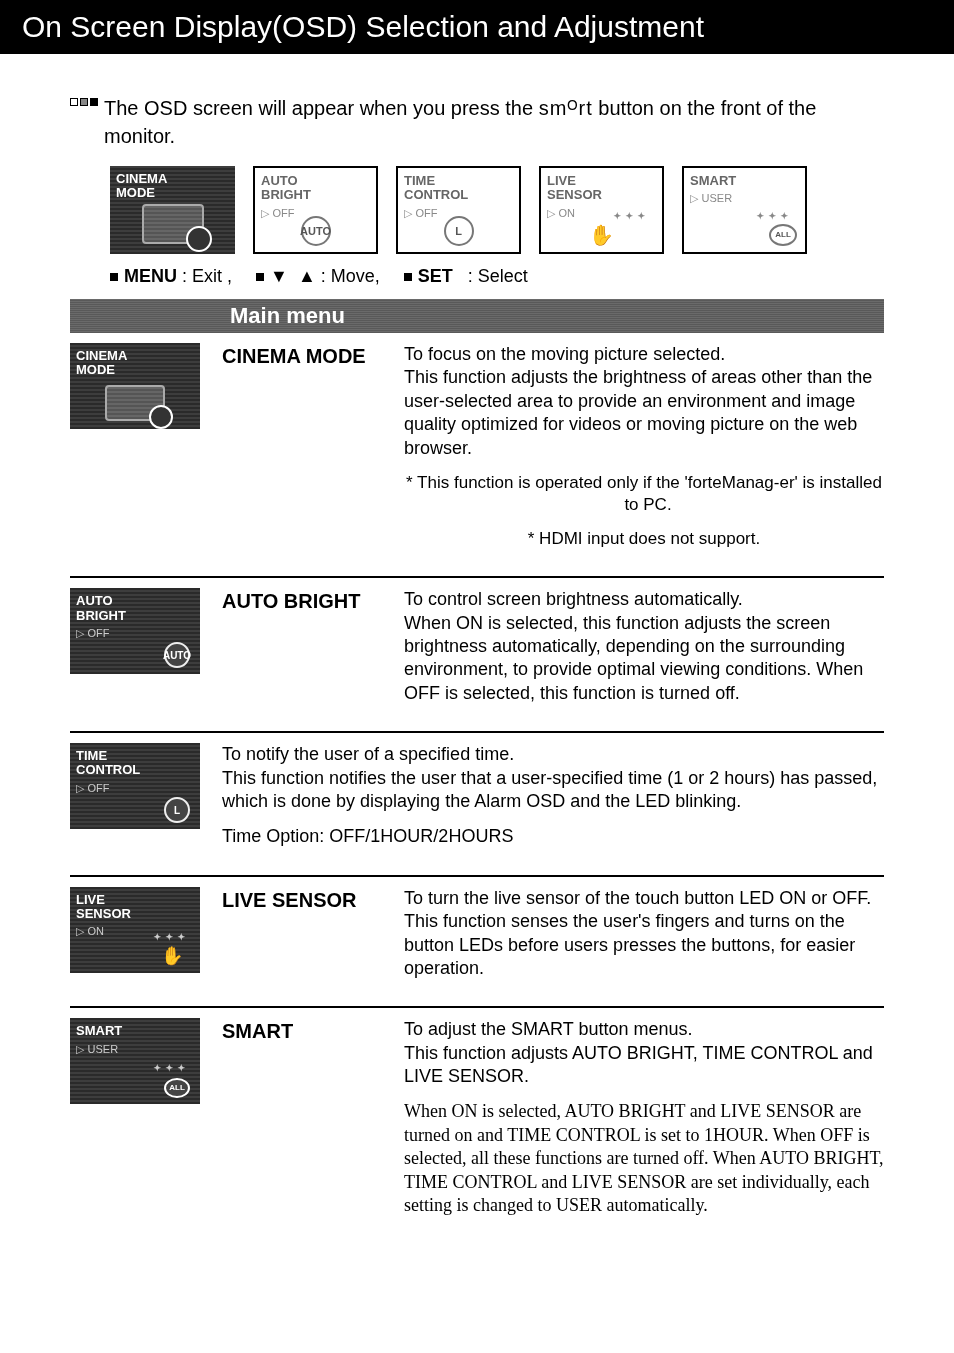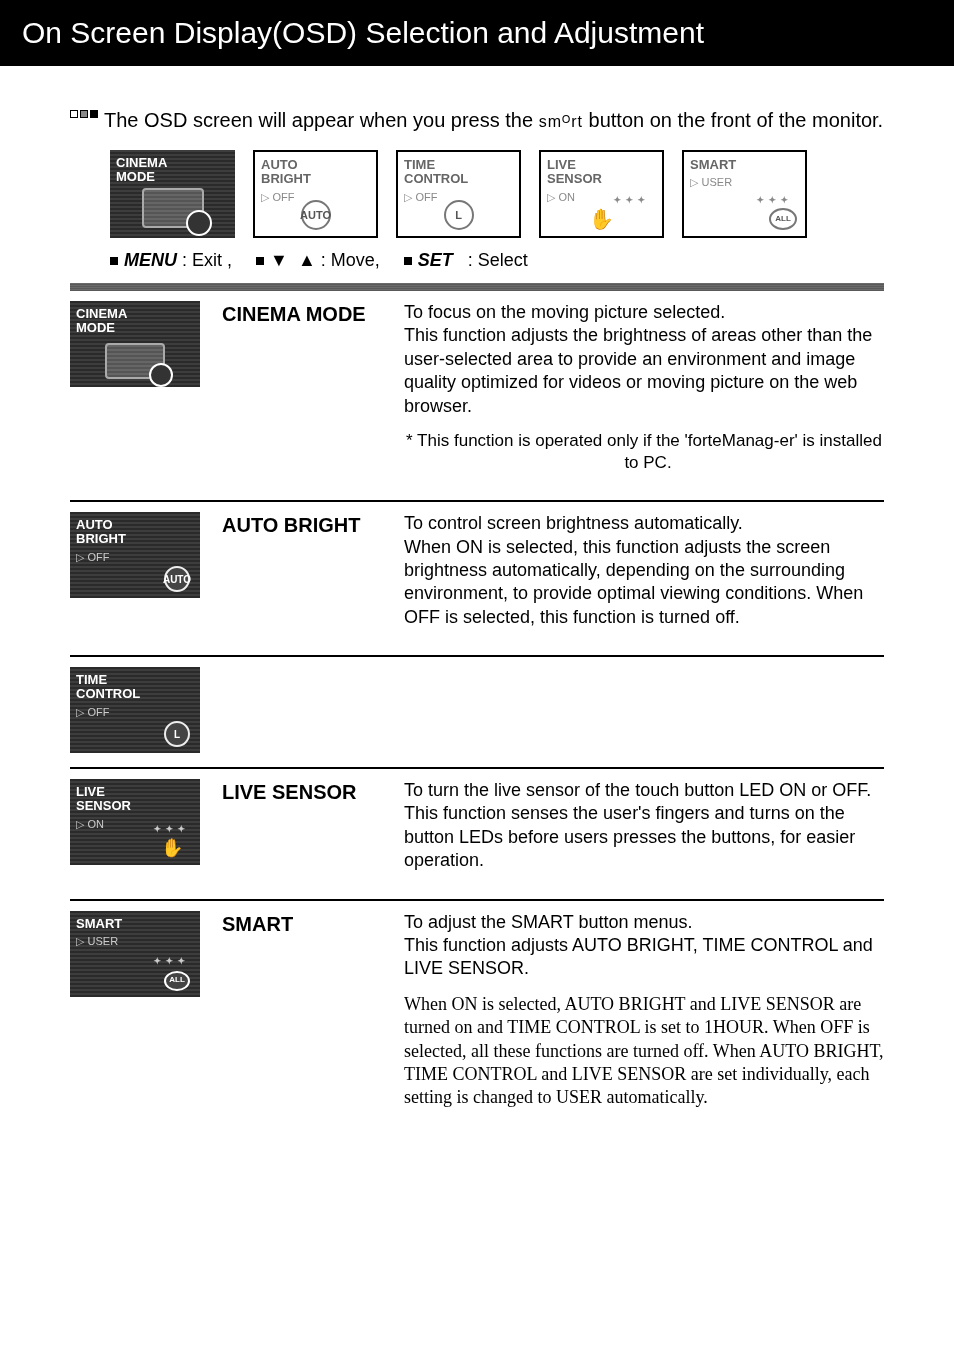--- a/index.html
+++ b/index.html
@@ -6,21 +6,21 @@
   body {
     font-family: Arial, Helvetica, sans-serif;
     width: 954px;
     background: #fff;
     color: #000;
   }
   .black-bar {
     background: #000;
     color: #fff;
     font-size: 30px;
-    padding: 16px 22px;
+    padding: 10px 22px;
     font-weight: 400;
   }
   .content {
     padding: 40px 70px 20px 70px;
   }
   .intro-row {
     display: flex;
     align-items: flex-start;
     margin-bottom: 16px;
     font-size: 20px;
@@ -34,21 +34,21 @@
   .small-box {
     width: 8px; height: 8px;
     border: 1px solid #000;
     background: #fff;
   }
   .small-box.grey { background: #888; }
   .small-box.dark { background: #000; }
   .intro-text { line-height: 1.4; }
   .smart-word {
     font-family: Arial, sans-serif;
-    font-size: 16px;
+    font-size: 20px;
     letter-spacing: 1px;
   }
   .thumb-row {
     display: flex;
     gap: 18px;
     margin: 6px 0 12px 40px;
   }
   .thumb-card {
     width: 125px;
     height: 88px;
@@ -132,21 +132,21 @@
     letter-spacing: 1px;
   }
   .nav-hints {
     margin-left: 40px;
     font-size: 18px;
     display: flex;
     gap: 24px;
     align-items: center;
   }
   .nav-hints .sq { display:inline-block; width:8px; height:8px; background:#000; margin-right:6px; vertical-align:middle;}
-  .nav-hints b { font-weight: bold; font-style: italic; }
+  .nav-hints b { font-weight: bold; }
 
   .header-row {
     margin-top: 12px;
     display: flex;
     background: repeating-linear-gradient(0deg,#595959 0 1px,#6a6a6a 1px 2px);
     color: #fff;
     font-size: 22px;
     font-weight: bold;
   }
   .header-row > div { padding: 4px 0; }
@@ -273,36 +273,38 @@
     </div>
 
   <div class="nav-hints">
     <span><span class="sq"></span><b>MENU</b> <span>: Exit ,</span></span>
     <span><span class="sq"></span><span>▼</span>&nbsp;&nbsp;<span>▲</span> <span>: Move,</span></span>
     <span><span class="sq"></span><b>SET</b>&nbsp;&nbsp;&nbsp;<span>: Select</span></span>
   </div>
 
   <div class="header-row">
     <div class="col-icon"></div>
+    <div class="col-menu">Main menu</div>
   </div>
 
   <div class="menu-table" id="menu-table">
       <div class="menu-row">
         <div class="icon-cell">
           <div class="icon-card">
             <div>CINEMA</div>
             <div>MODE</div>
             <div class="mini-screen"></div>
           </div>
         </div>
         <div class="menu-cell">CINEMA MODE</div>
         <div class="desc-cell">
           <p style="white-space: pre-line;">To focus on the moving picture selected.
 This function adjusts the brightness of areas other than the user-selected area to provide an environment and image quality optimized for videos or moving picture on the web browser.</p>
           <p class="note" style="text-indent: -8px; padding-left: 8px;">* This function is operated only if the 'forteManag-er' is installed to PC.</p>
+          <p class="note" style="text-indent: -8px; padding-left: 8px;">* HDMI input does not support.</p>
         </div>
       </div>
       <div class="menu-row">
         <div class="icon-cell">
           <div class="icon-card">
             <div>AUTO</div>
             <div>BRIGHT</div>
             <div class="sub">▷ OFF</div>
             <div class="circ">AUTO</div>
           </div>
@@ -314,20 +316,25 @@
         </div>
       </div>
       <div class="menu-row">
         <div class="icon-cell">
           <div class="icon-card">
             <div>TIME</div>
             <div>CONTROL</div>
             <div class="sub">▷ OFF</div>
             <div class="circ">L</div>
           </div>
+        </div>
+        <div class="desc-cell">
+          <p style="white-space: pre-line;">To notify the user of a specified time.
+This function notifies the user that a user-specified time (1 or 2 hours) has passed, which is done by displaying the Alarm OSD and the LED blinking.</p>
+          <p style="white-space: pre-line;">Time Option: OFF/1HOUR/2HOURS</p>
         </div>
       </div>
       <div class="menu-row">
         <div class="icon-cell">
           <div class="icon-card">
             <div>LIVE</div>
             <div>SENSOR</div>
             <div class="sub">▷ ON</div>
             <div class="spark">✦ ✦ ✦</div>
             <div class="hand">✋</div>

